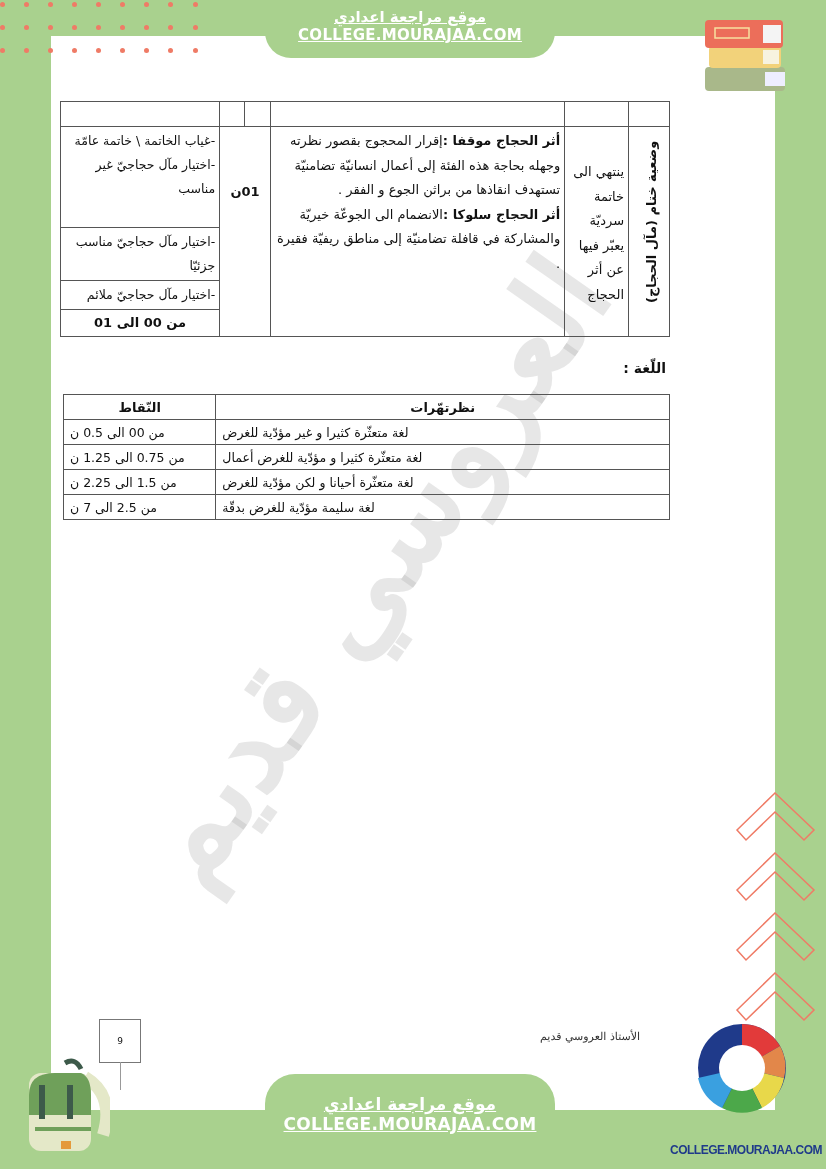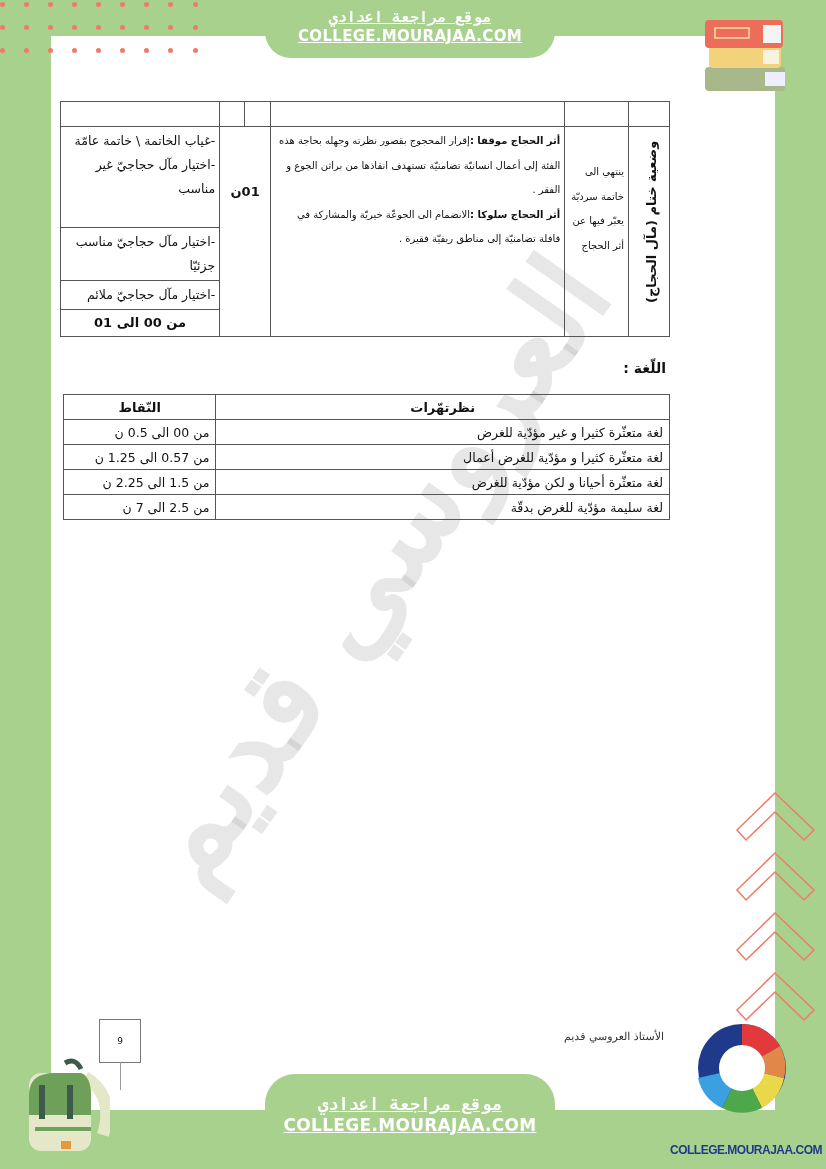--- a/index.html
+++ b/index.html
@@ -18,59 +18,59 @@
   .dots { position: absolute; left: 0; top: 0; width: 210px; height: 56px; }
   .dot { position: absolute; width: 5px; height: 5px; border-radius: 50%; background: #ef7b66; }
 
   
   .banner {
     position: absolute; background: #a9d18e; color: #fff; text-align: center;
     font-family: "DejaVu Sans", sans-serif; font-weight: bold;
   }
   .banner-top { left: 265px; top: 0; width: 290px; height: 58px; border-radius: 0 0 26px 26px; }
   .banner-bottom { left: 265px; top: 1074px; width: 290px; height: 95px; border-radius: 30px 30px 0 0; }
-  .banner .ar { display: block; font-size: 15px; text-decoration: underline; direction: rtl; font-family: Liberation Mono, monospace; }
+  .banner .ar { display: block; font-size: 15px; text-decoration: underline; direction: rtl; }
   .banner .en { display: block; font-size: 15px; text-decoration: underline; letter-spacing: 0.3px; }
   .banner-top .ar { margin-top: 8px; }
   .banner-bottom .ar { margin-top: 20px; font-size: 17px; }
   .banner-bottom .en { font-size: 17px; }
 
   
   .watermark {
     position: absolute; left: 140px; top: 430px; width: 560px;
     font-size: 120px; font-weight: bold; color: rgba(160,160,160,0.25);
     transform: rotate(-55deg); transform-origin: center; direction: rtl;
     white-space: nowrap; pointer-events: none; font-family: "DejaVu Serif", serif;
   }
 
   
   table { border-collapse: collapse; position: absolute; direction: rtl; }
   td, th { border: 1px solid #555; vertical-align: top; padding: 0; }
   .t1 { left: 60px; top: 101px; width: 610px; }
   .t1 .hdr td { height: 24px; }
-  .t1 .cell-text { font-size: 10px; line-height: 24.5px; padding: 2px 4px 0 4px; text-align: right; }
+  .t1 .cell-text { font-size: 13px; line-height: 24.5px; padding: 2px 4px 0 4px; text-align: right; }
   .t1 .bold { font-weight: bold; }
   .vert {
     writing-mode: vertical-rl; transform: rotate(180deg);
     font-size: 13px; font-weight: bold; text-align: center; padding: 0 8px; line-height: 18px;
   }
   .t1 .score { font-weight: bold; font-size: 13px; text-align: center; vertical-align: middle; padding-top: 0; }
   .crit { font-size: 12.5px; line-height: 24px; padding: 2px 4px; text-align: right; }
   .crit-total { font-weight: bold; text-align: center; font-size: 13px; line-height: 22px; }
 
   
   .lang-title { position: absolute; left: 600px; top: 360px; width: 66px; text-align: right; direction: rtl; font-size: 14px; font-weight: bold; }
   .t2 { left: 63px; top: 394px; width: 607px; font-size: 12.5px; }
   .t2 th { font-weight: bold; height: 24px; text-align: center; vertical-align: middle; font-size: 13px; }
-  .t2 td { height: 24px; vertical-align: middle; padding: 0 6px; text-align: right; }
+  .t2 td { height: 24px; vertical-align: middle; padding: 0 6px; text-align: left; }
 
   
   .page-box { position: absolute; left: 99px; top: 1019px; width: 40px; height: 42px; border: 1px solid #777; background: #fff; font-size: 9px; text-align: center; line-height: 42px; }
   .page-stem { position: absolute; left: 120px; top: 1062px; width: 1px; height: 28px; background: #999; }
-  .author { position: absolute; left: 540px; top: 1030px; width: 124px; text-align: right; direction: rtl; font-size: 11px; color: #333; font-family: "DejaVu Serif", serif; }
+  .author { position: absolute; left: 540px; top: 1030px; width: 124px; text-align: left; direction: rtl; font-size: 11px; color: #333; font-family: "DejaVu Serif", serif; }
 
   
   .books { position: absolute; left: 695px; top: 12px; width: 100px; height: 84px; }
   .backpack { position: absolute; left: 15px; top: 1055px; width: 95px; height: 105px; }
   .chevrons { position: absolute; left: 732px; top: 790px; width: 90px; height: 240px; }
   .wheel { position: absolute; left: 696px; top: 1022px; width: 92px; height: 92px; }
   .wheel-label { position: absolute; left: 666px; top: 1143px; width: 160px; text-align: center; font-size: 12px; font-weight: bold; color: #1f3a8a; letter-spacing: -0.5px; font-family: "Liberation Sans", sans-serif; }
 </style>
 </head>
 <body>
@@ -179,21 +179,21 @@
       <tr>
     <th style="width:455px">نظرتهّرات</th>
     <th style="width:152px">النّقاط</th>
   </tr>
   <tr>
     <td>لغة متعثّرة كثيرا و غير مؤدّية للغرض</td>
     <td>من 00 الى 0.5 ن</td>
   </tr>
   <tr>
     <td>لغة متعثّرة كثيرا و مؤدّية للغرض أعمال</td>
-    <td>من 0.57 الى 1.25 ن</td>
+    <td>من 0.75 الى 1.25 ن</td>
   </tr>
   <tr>
     <td>لغة متعثّرة أحيانا و لكن مؤدّية للغرض</td>
     <td>من 1.5 الى 2.25 ن</td>
   </tr>
   <tr>
     <td>لغة سليمة مؤدّية للغرض بدقّة</td>
     <td>من 2.5 الى 7 ن</td>
   </tr>
 </tbody>

